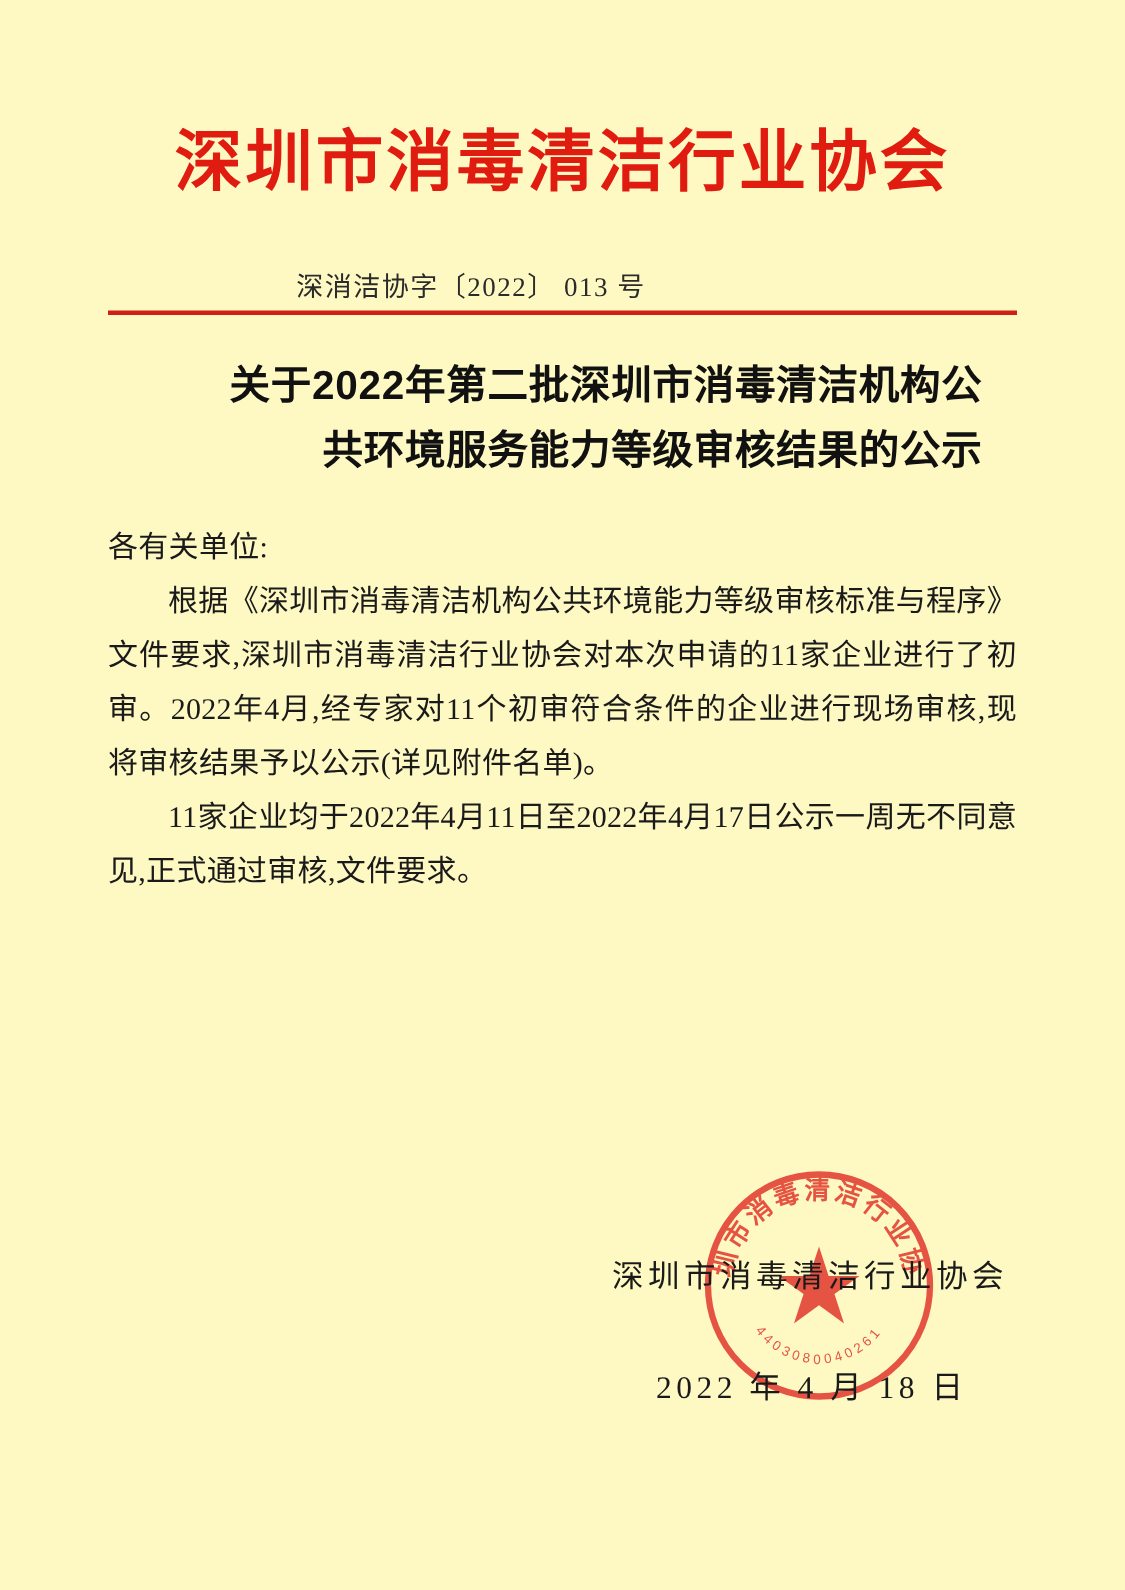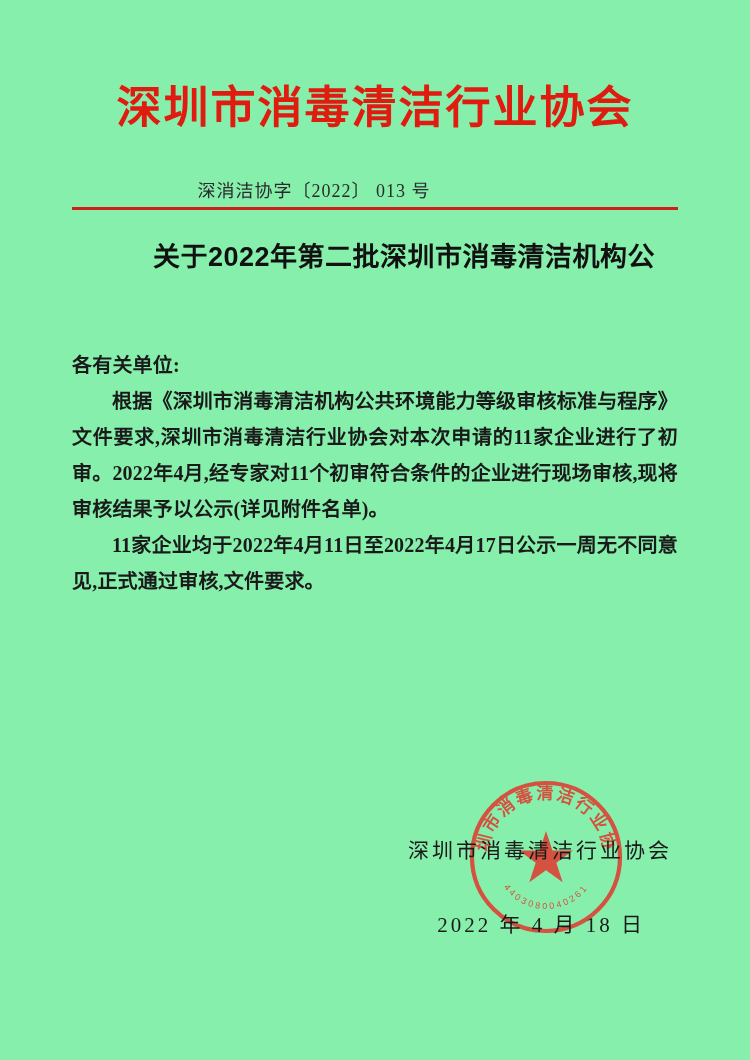--- a/index.html
+++ b/index.html
@@ -14,21 +14,21 @@
     position: relative;
     overflow: hidden;
     font-family: "Liberation Serif", "DejaVu Serif", serif;
     color: #1a1a1a;
     -webkit-font-smoothing: antialiased;
   }
 
   .page {
     position: absolute;
     inset: 0;
-    background: #86efac;
+    background: #fef9c3;
   }
 
   
   .letterhead {
     position: absolute;
     top: 82px;
     left: 0;
     width: 750px;
     text-align: center;
   }
@@ -79,21 +79,20 @@
     color: #111;
   }
   .doc-title .title-line { display: block; white-space: nowrap; }
 
   
   .body-block {
     position: absolute;
     top: 347px;
     left: 72px;
     width: 606px;
-    font-weight: bold;
   }
   .salutation {
     font-size: 20px;
     line-height: 36px;
     letter-spacing: 0.2px;
   }
   .para {
     font-size: 20px;
     line-height: 36px;
     letter-spacing: 0.2px;
@@ -151,20 +150,21 @@
   <div class="letterhead">
     <div class="letterhead-title">深圳市消毒清洁行业协会</div>
   </div>
 
   <div class="doc-number">深消洁协字〔2022〕 013 号</div>
 
   <div class="red-rule"></div>
 
   <div class="doc-title">
     <span class="title-line">关于2022年第二批深圳市消毒清洁机构公</span>
+    <span class="title-line">共环境服务能力等级审核结果的公示</span>
   </div>
 
   <div class="body-block">
     <div class="salutation">各有关单位:</div>
     <p class="para">根据《深圳市消毒清洁机构公共环境能力等级审核标准与程序》文件要求,深圳市消毒清洁行业协会对本次申请的11家企业进行了初审。2022年4月,经专家对11个初审符合条件的企业进行现场审核,现将审核结果予以公示(详见附件名单)。</p>
     <p class="para">11家企业均于2022年4月11日至2022年4月17日公示一周无不同意见,正式通过审核,文件要求。</p>
   </div>
 
   <div class="seal">
     <svg viewBox="0 0 156 156" xmlns="http://www.w3.org/2000/svg" aria-hidden="true">

